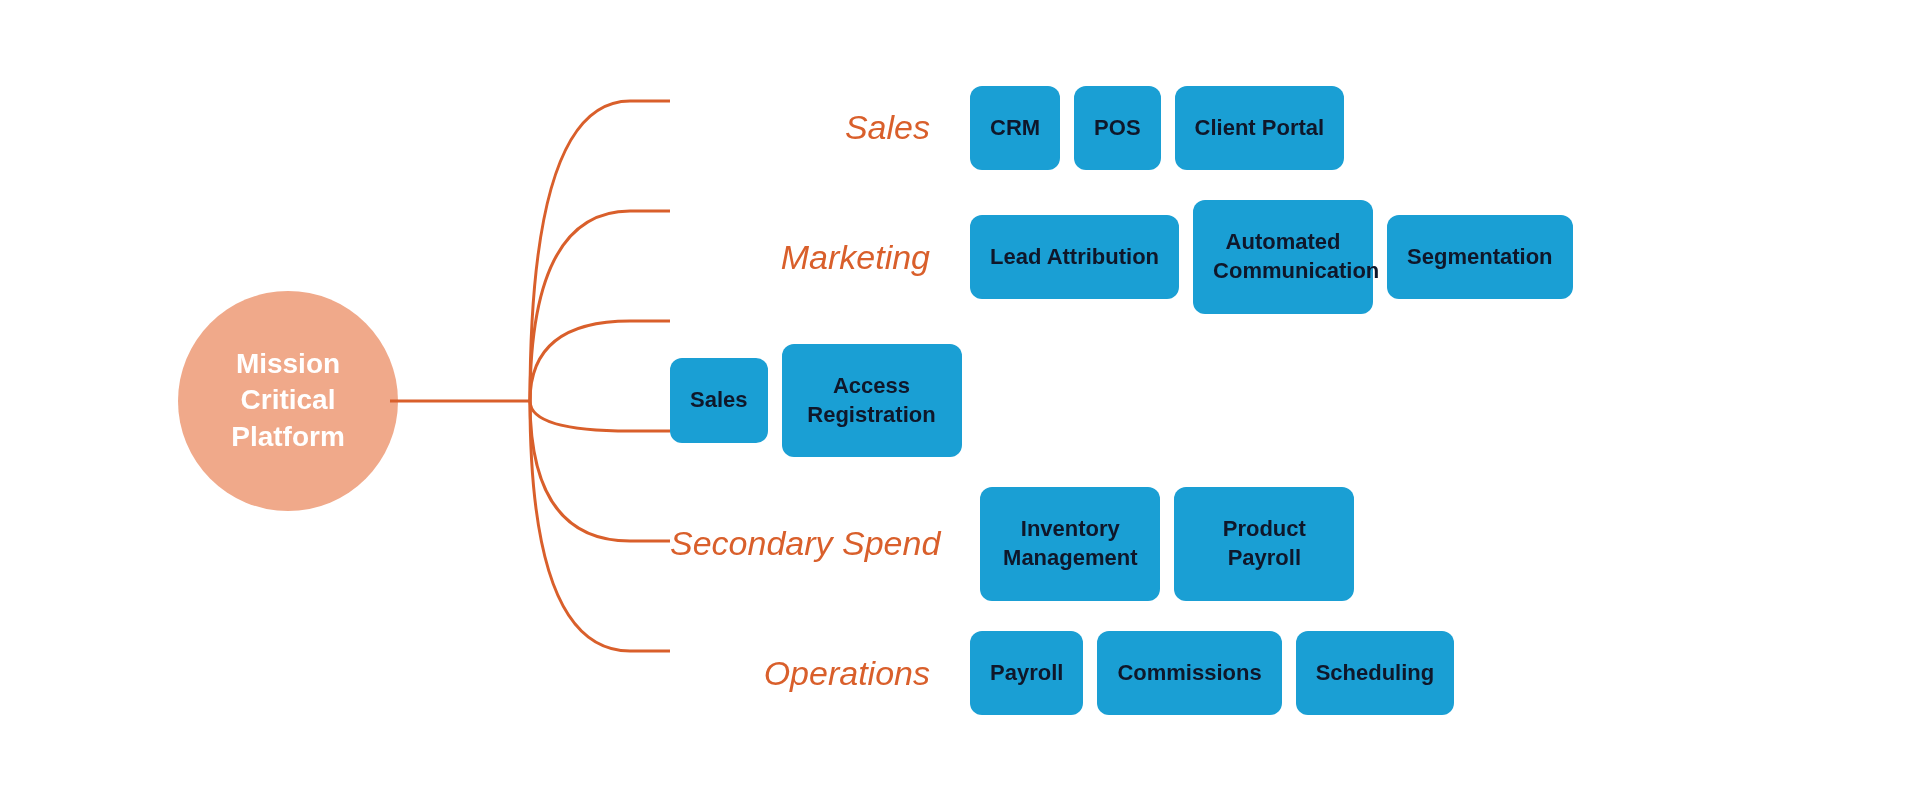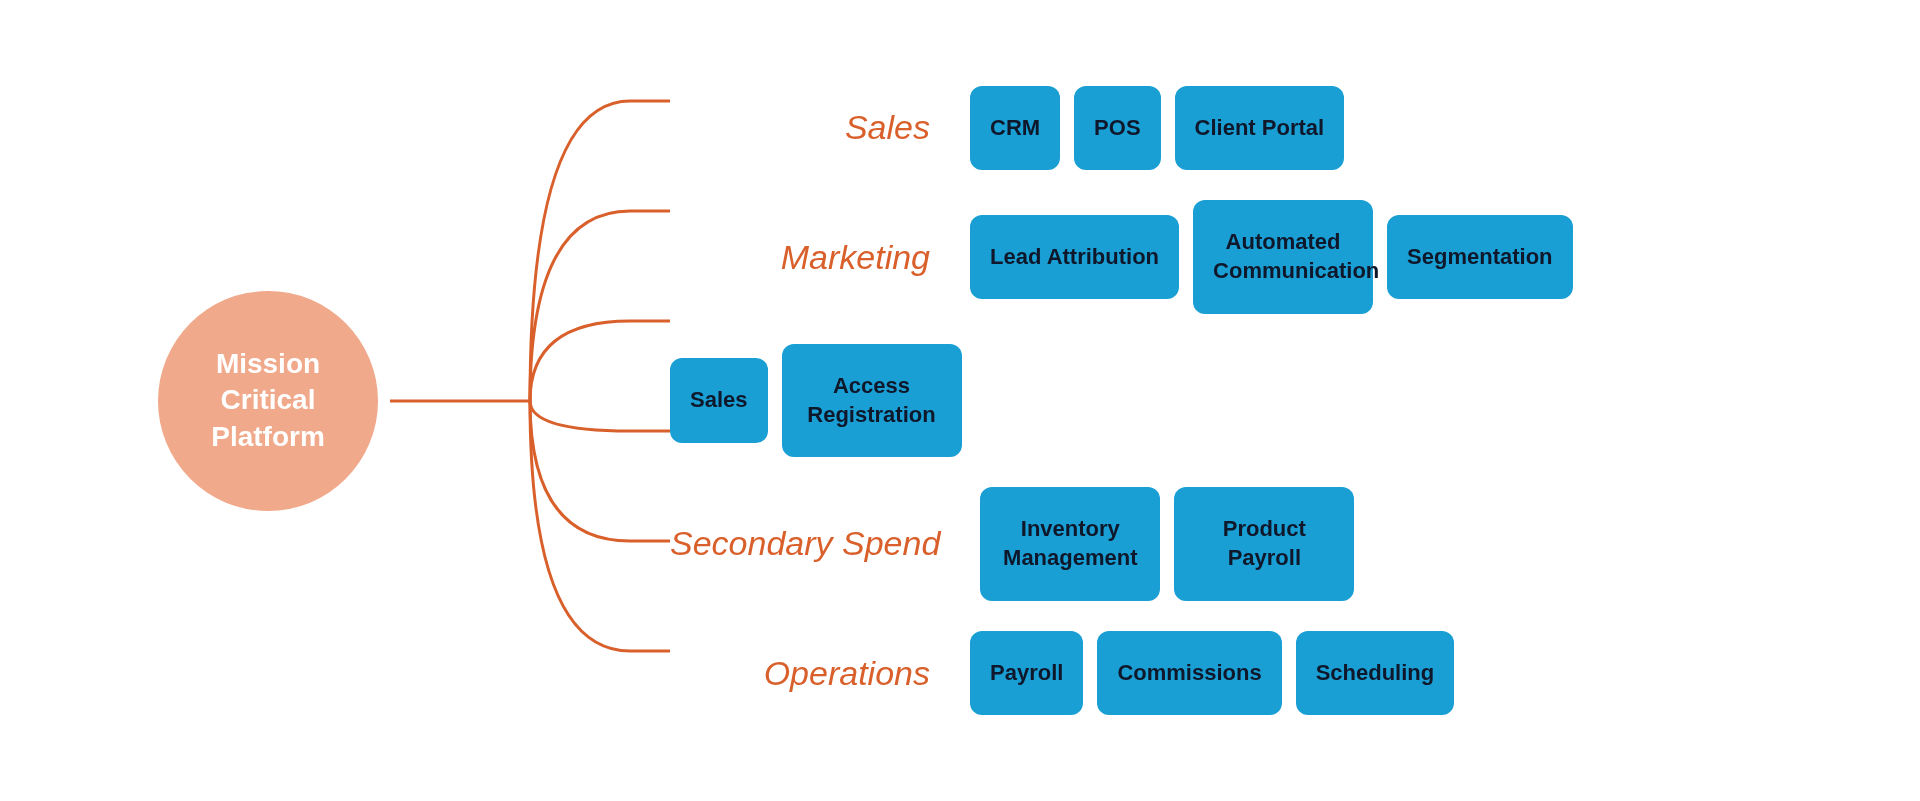--- a/index.html
+++ b/index.html
@@ -29,21 +29,21 @@
       display: flex;
       align-items: center;
       justify-content: center;
       text-align: center;
       color: #ffffff;
       font-size: 28px;
       font-weight: bold;
       flex-shrink: 0;
       line-height: 1.3;
       position: absolute;
-      left: 48px;
+      left: 68px;
       top: 50%;
       transform: translateY(-50%);
     }
     
     .lines-svg {
       position: absolute;
       left: 0;
       top: 0;
       width: 700px;
       height: 720px;

